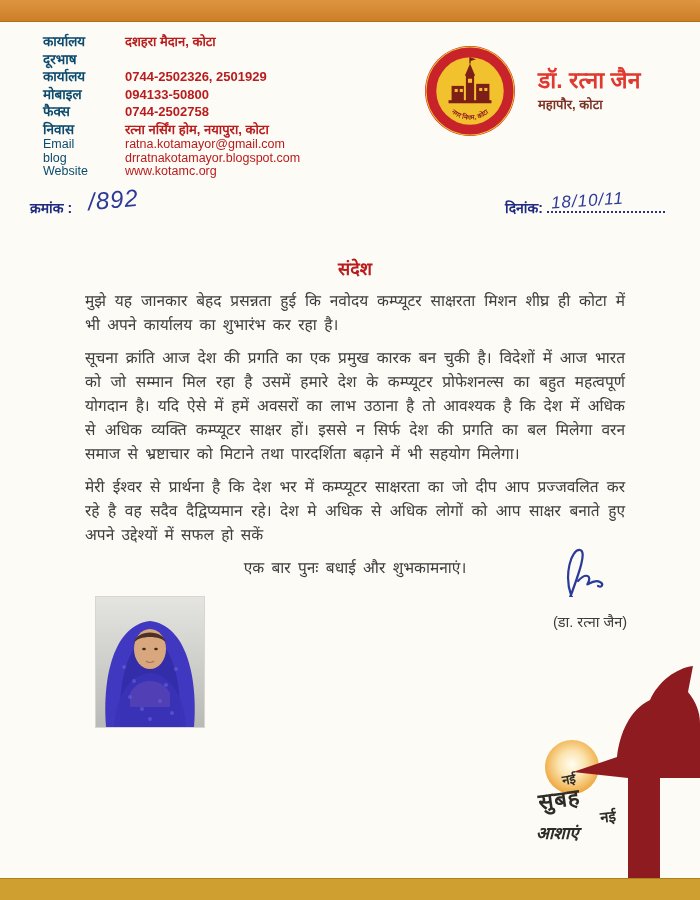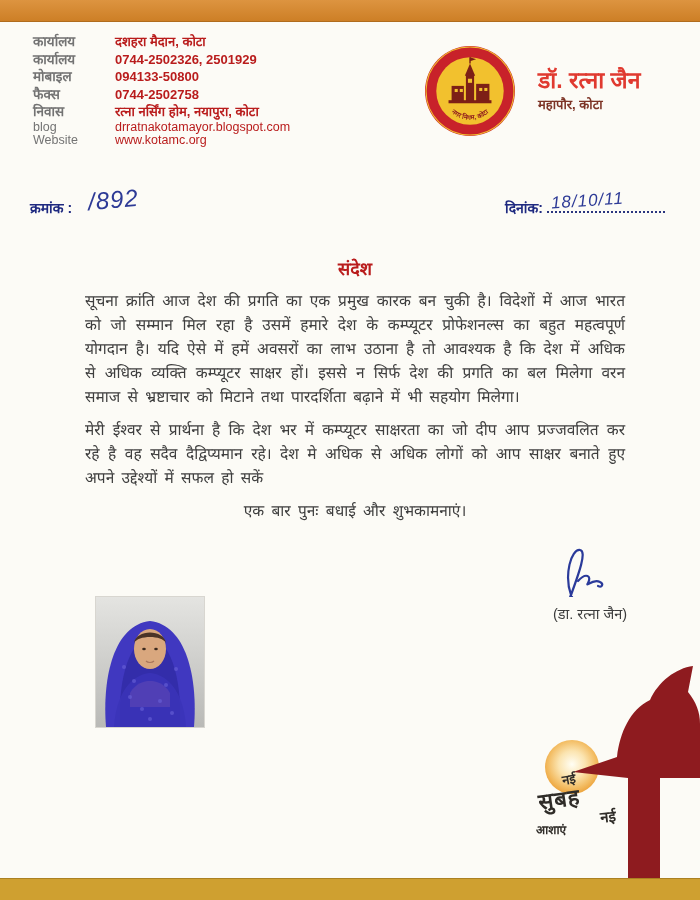--- a/index.html
+++ b/index.html
@@ -15,21 +15,21 @@
     border-bottom: 1px solid #b06c1d;
   }
   .band-bottom {
     position: absolute; left: 0; top: 878px; width: 700px; height: 22px;
     background: #cfa030; border-top: 1px solid #ab8122;
   }
   
   .contact-block { position: absolute; left: 33px; top: 33px; width: 330px; }
   .contact-row { display: flex; }
   .contact-row .lbl {
-    width: 82px; flex: 0 0 82px; color: #737373; font-weight: bold; font-size: 13.5px; line-height: 17.5px;
+    width: 82px; flex: 0 0 82px; color: #0c4a6e; font-weight: bold; font-size: 13.5px; line-height: 17.5px; margin-left: 10px;
   }
   .contact-row .val { color: #b91c1c; font-weight: bold; font-size: 13px; line-height: 17.5px; }
   .contact-row.latin .lbl { font-weight: normal; font-size: 12.5px; line-height: 13.5px; }
   .contact-row.latin .val { font-weight: normal; font-size: 12.5px; line-height: 13.5px; }
   
   .logo { position: absolute; left: 424px; top: 45px; width: 92px; height: 92px; }
   
   .name-block { position: absolute; left: 538px; top: 63px; }
   .mayor-name { color: #e03a30; font-size: 23px; font-weight: bold; white-space: nowrap; }
   .mayor-designation { color: #7d3426; font-size: 13px; font-weight: bold; }
@@ -54,62 +54,70 @@
   .letter-body { position: absolute; left: 85px; top: 256px; width: 540px; }
   .letter-heading { text-align: center; font-size: 18px; font-weight: bold; color: #b91c1c; margin-bottom: 9px; }
   .letter-body p {
     font-size: 15.5px; color: #3e3e3e; line-height: 24px; text-align: justify;
     word-spacing: 3px; margin-bottom: 9px;
   }
   .letter-body p.no-justify { text-align: center; }
   
   .signature-block { position: absolute; left: 530px; top: 545px; width: 120px; text-align: center; }
   .signature-svg { display: block; margin: 0 auto; }
-  .signoff-name { font-size: 14.5px; color: #3c3c3c; margin-top: 6px; white-space: nowrap; }
+  .signoff-name { font-size: 14.5px; color: #3c3c3c; margin-top: 14px; white-space: nowrap; }
   
   .photo {
     position: absolute; left: 95px; top: 596px; width: 110px; height: 132px;
     border: 1px solid #d8d6d0; background: #cfcfcd;
   }
   
   .footer-art { position: absolute; left: 520px; top: 660px; width: 180px; height: 240px; }
   .footer-art svg { position: absolute; left: 0; top: 0; }
   .art-word { position: absolute; color: #2f2c28; font-weight: bold; white-space: nowrap; }
   .art-word.w1 { left: 42px; top: 110px; font-size: 13px; transform: rotate(-10deg); }
   .art-word.w2 { left: 18px; top: 123px; font-size: 22px; transform: rotate(-8deg); letter-spacing: 1px; }
   .art-word.w3 { left: 80px; top: 146px; font-size: 15px; transform: rotate(-6deg); }
-  .art-word.w4 { left: 16px; top: 161px; font-size: 12px; }
+  .art-word.w4 { left: 16px; top: 161px; font-size: 17px; font-style: italic; }
 </style>
 </head>
 <body>
 
 <div class="page">
 
   <div class="band-top"></div>
 
   <div class="contact-block">
     <div class="contact-row">
       <span class="lbl">कार्यालय</span>
       <span class="val">दशहरा मैदान, कोटा</span>
     </div>
     <div class="contact-row">
+      <span class="lbl">दूरभाष</span>
+      <span class="val"></span>
+    </div>
+    <div class="contact-row">
       <span class="lbl">कार्यालय</span>
       <span class="val">0744-2502326, 2501929</span>
     </div>
     <div class="contact-row">
       <span class="lbl">मोबाइल</span>
       <span class="val">094133-50800</span>
     </div>
     <div class="contact-row">
       <span class="lbl">फैक्स</span>
       <span class="val">0744-2502758</span>
     </div>
     <div class="contact-row">
       <span class="lbl">निवास</span>
       <span class="val">रत्ना नर्सिंग होम, नयापुरा, कोटा</span>
+    </div>
+    <div class="contact-row latin">
+      <span class="lbl">Email</span>
+      <span class="val">ratna.kotamayor@gmail.com</span>
     </div>
     <div class="contact-row latin">
       <span class="lbl">blog</span>
       <span class="val">drratnakotamayor.blogspot.com</span>
     </div>
     <div class="contact-row latin">
       <span class="lbl">Website</span>
       <span class="val">www.kotamc.org</span>
     </div>
   </div>
@@ -154,20 +162,21 @@
     <span class="date-group">
       <span class="date-label">दिनांक:</span>
       <span class="dotline">
         <span class="date-value">18/10/11</span>
       </span>
     </span>
   </div>
 
   <div class="letter-body">
     <div class="letter-heading">संदेश</div>
+    <p>मुझे यह जानकार बेहद प्रसन्नता हुई कि नवोदय कम्प्यूटर साक्षरता मिशन शीघ्र ही कोटा में भी अपने कार्यालय का शुभारंभ कर रहा है।</p>
     <p>सूचना क्रांति आज देश की प्रगति का एक प्रमुख कारक बन चुकी है। विदेशों में आज भारत को जो सम्मान मिल रहा है उसमें हमारे देश के कम्प्यूटर प्रोफेशनल्स का बहुत महत्वपूर्ण योगदान है। यदि ऐसे में हमें अवसरों का लाभ उठाना है तो आवश्यक है कि देश में अधिक से अधिक व्यक्ति कम्प्यूटर साक्षर हों। इससे न सिर्फ देश की प्रगति का बल मिलेगा वरन समाज से भ्रष्टाचार को मिटाने तथा पारदर्शिता बढ़ाने में भी सहयोग मिलेगा।</p>
     <p>मेरी ईश्वर से प्रार्थना है कि देश भर में कम्प्यूटर साक्षरता का जो दीप आप प्रज्जवलित कर रहे है वह सदैव दैद्विप्यमान रहे। देश मे अधिक से अधिक लोगों को आप साक्षर बनाते हुए अपने उद्देश्यों में सफल हो सकें</p>
     <p class="no-justify">एक बार पुनः बधाई और शुभकामनाएं।</p>
   </div>
 
   <div class="signature-block">
     <svg class="signature-svg" width="70" height="52" viewBox="0 0 70 52">
       <g fill="none" stroke="#2a3a9a" stroke-width="2.2" stroke-linecap="round">
         <path d="M16 50 C9 30 16 4 25 5 C32 6 24 28 16 50 C14 54 15 55 17 52"></path>
         <path d="M23 36 C31 27 37 31 33 38 C30 43 38 33 45 37 C49 39 47 43 43 41"></path>

